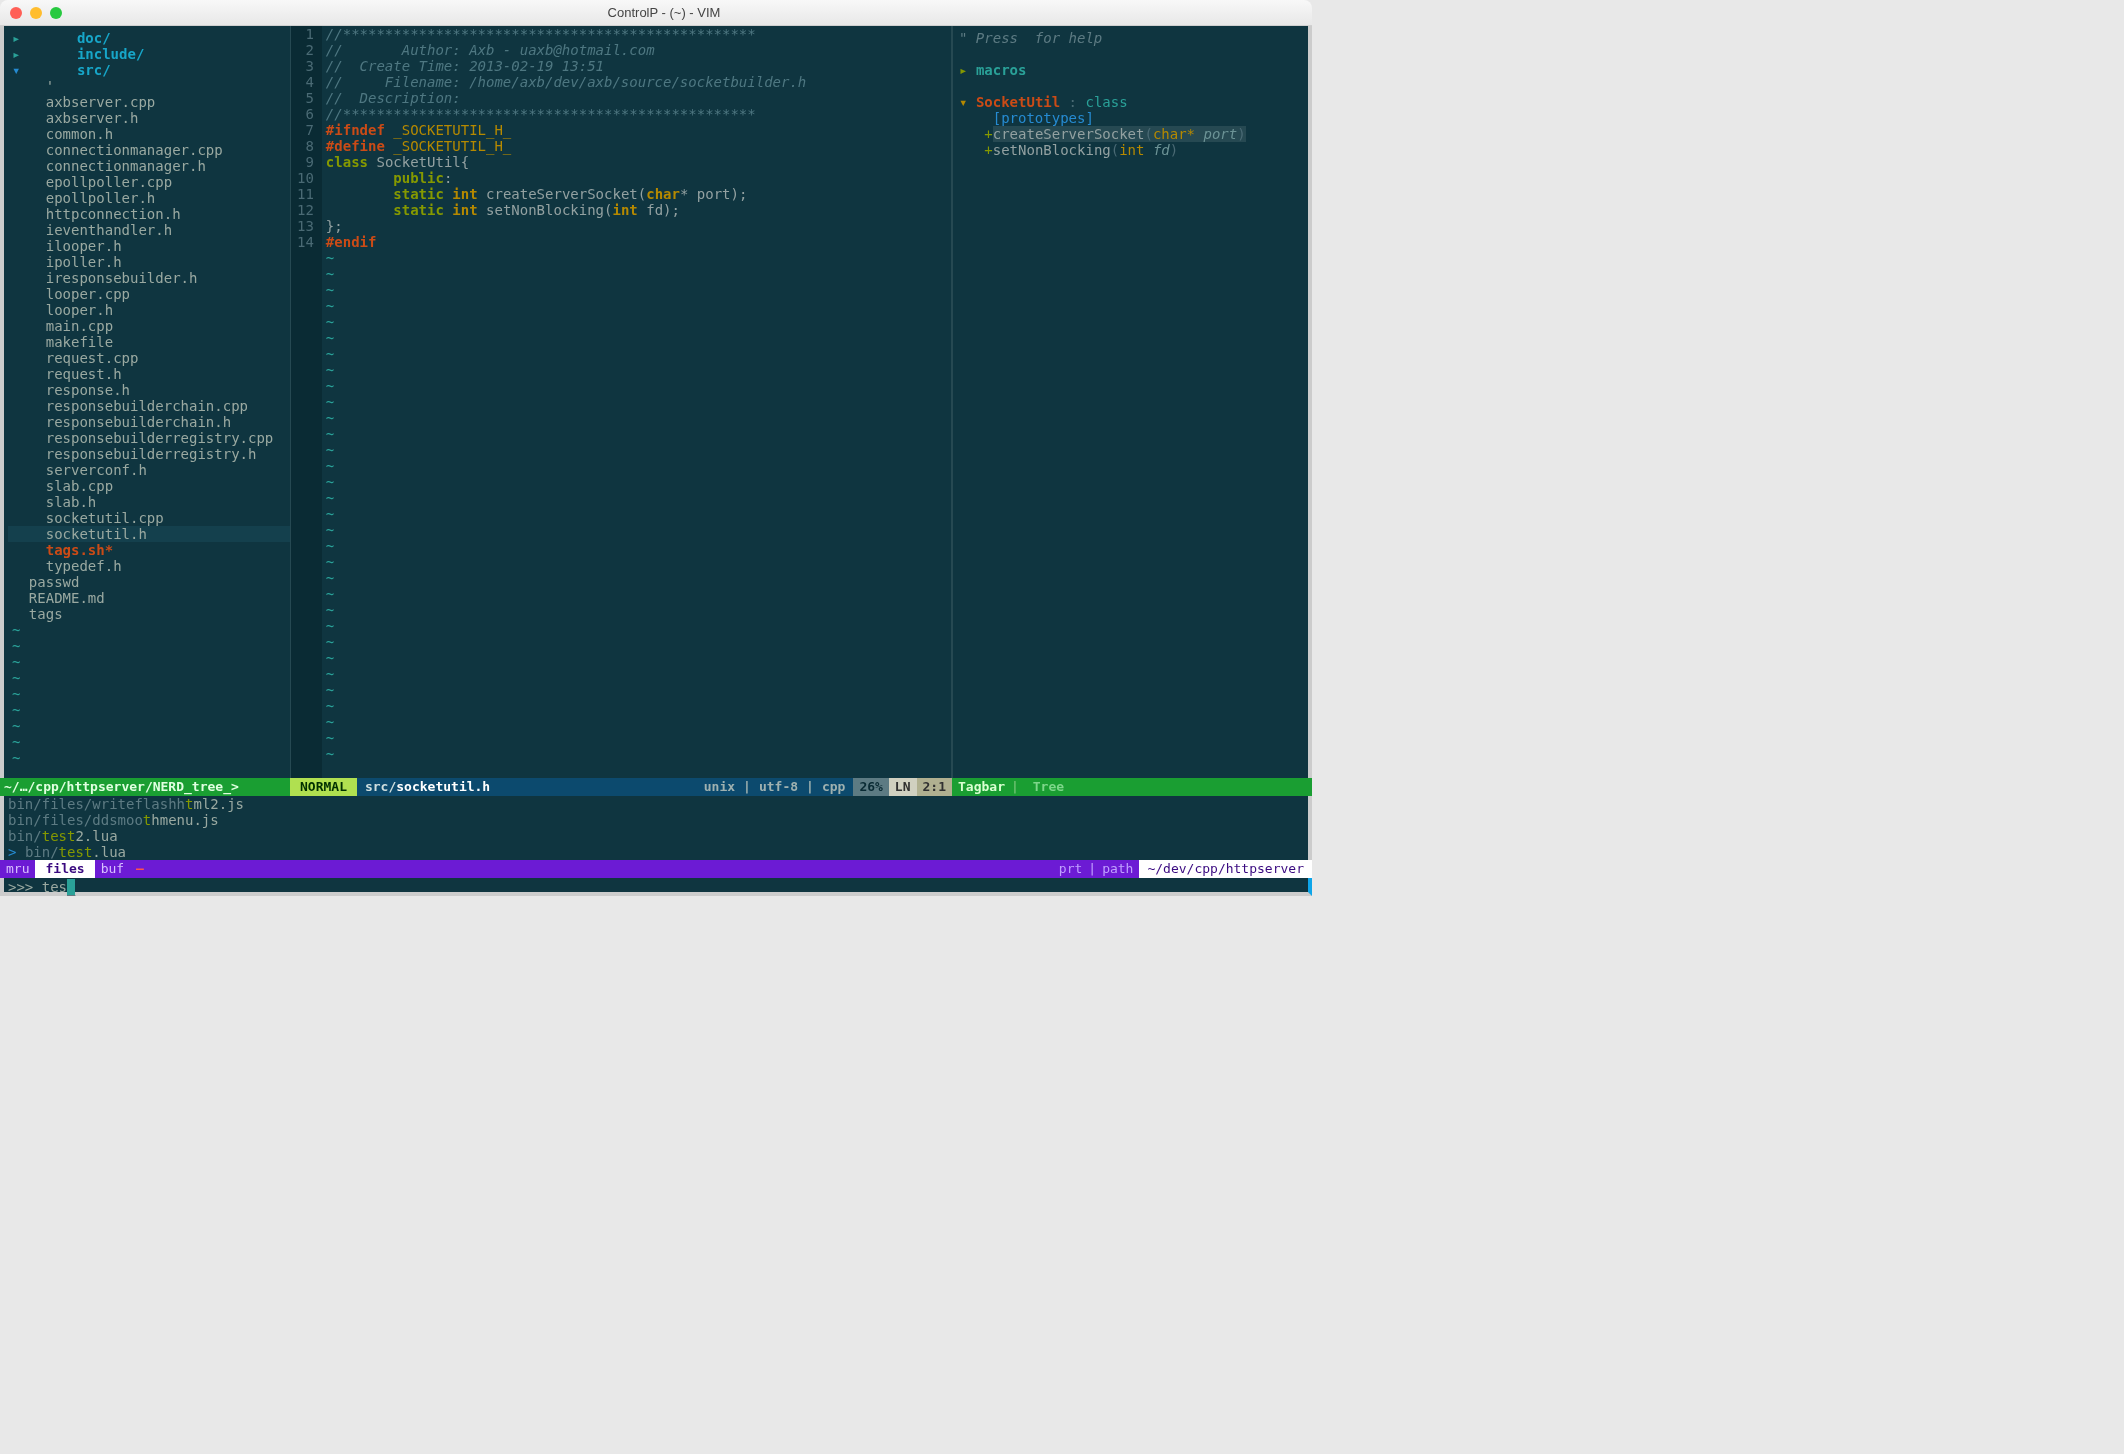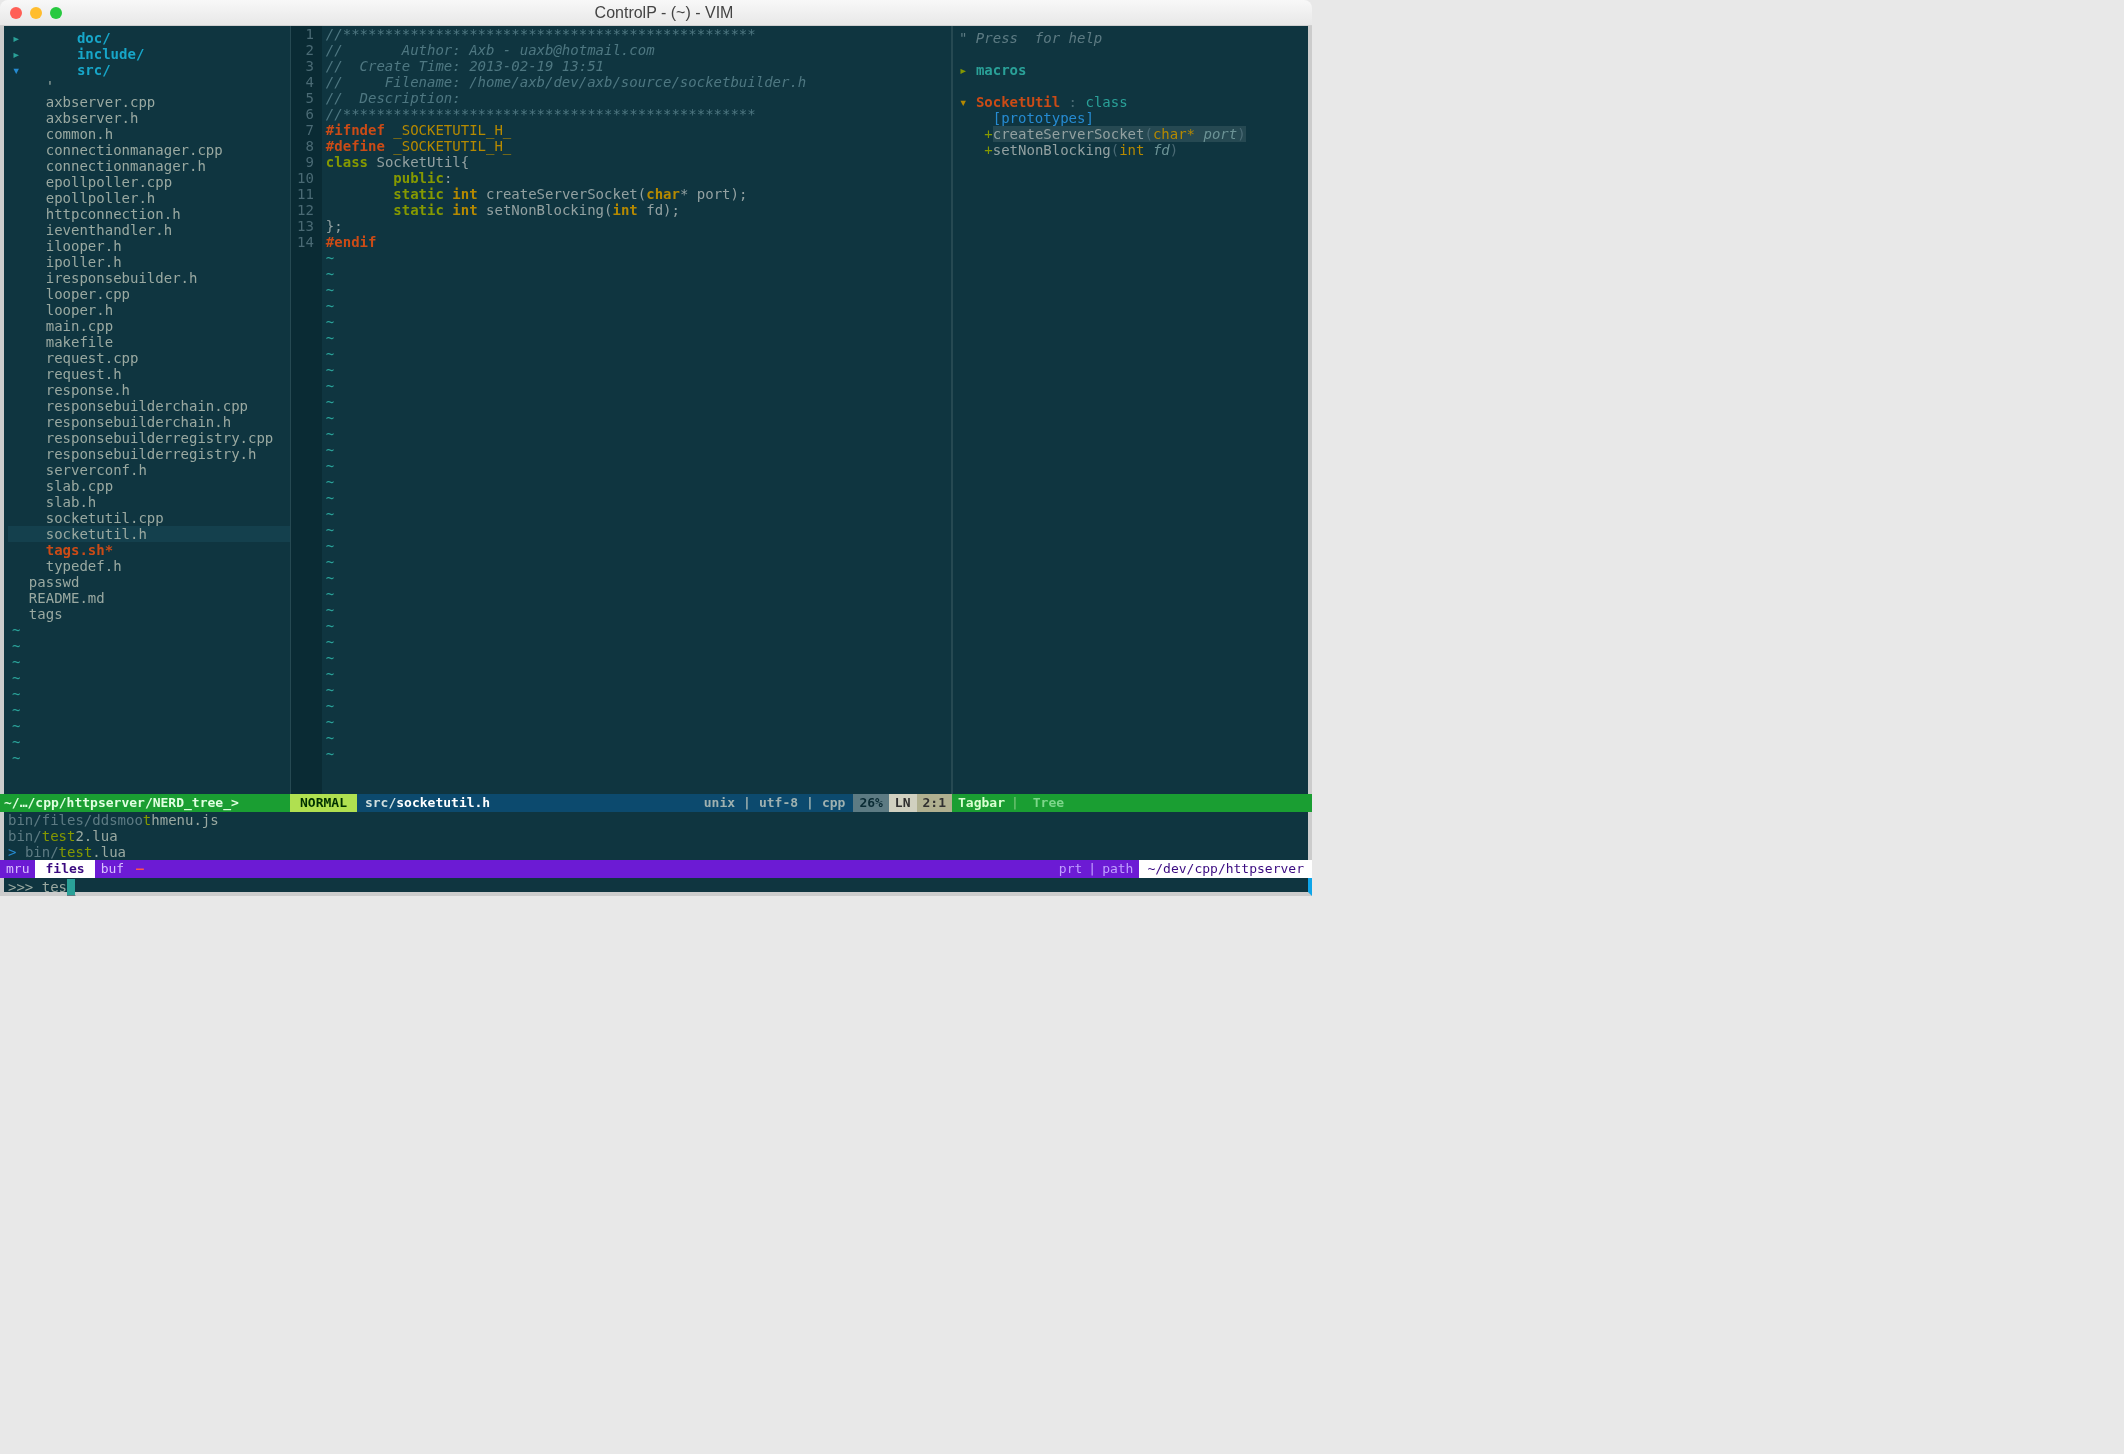--- a/index.html
+++ b/index.html
@@ -18,21 +18,21 @@
 }
 .titlebar {
   height:26px; background:linear-gradient(#f8f8f8,#e8e8e8);
   border-bottom:1px solid #d0d0d0;
   display:flex; align-items:center; position:relative;
   border-radius:8px 8px 0 0;
 }
 .traffic { display:flex; gap:8px; margin-left:10px; }
 .dot { width:12px; height:12px; border-radius:50%; }
 .dot.red{background:#ff5f56;} .dot.yellow{background:#ffbd2e;} .dot.green{background:#27c93f;}
-.title { position:absolute; left:16px; right:0; text-align:center; font-size:16px; color:#444; font-family:-apple-system,Helvetica,sans-serif; }
+.title { position:absolute; left:16px; right:0; text-align:center; font-size:13px; color:#444; font-family:-apple-system,Helvetica,sans-serif; }
 
 .editor-area {
   flex:1; display:flex; background:#0f3540; color:#839496;
   position:relative; overflow:hidden;
 }
 
 .pane-left {
   width:290px; background:#0f3540;
   display:flex; flex-direction:column;
   border-left:4px solid #ccc;
@@ -238,20 +238,21 @@
     </div>
     <div class="sl-right">
       <span class="tagbar">Tagbar</span>
       <span style="color:#6bc06f; margin:0 6px;">|</span>
       <span class="treew">Tree</span>
     </div>
   </div>
 
   <div class="bottom">
     <div class="mru" id="mru">
+        <span class="row">  <span class="path">bin/files/writeflashh</span><span class="match">t</span><span class="rest">ml2.js</span></span>
         <span class="row">  <span class="path">bin/files/ddsmoo</span><span class="match">t</span><span class="rest">hmenu.js</span></span>
         <span class="row">  <span class="path">bin/</span><span class="match">test</span><span class="rest">2.lua</span></span>
         <span class="row"><span class="gt">&gt;</span> <span class="path">bin/</span><span class="match">test</span><span class="rest">.lua</span></span>
       </div>
   </div>
 
   <div class="ctrlp">
     <span class="seg">mru</span>
     <span class="files">files</span>
     <span class="seg">buf</span>

